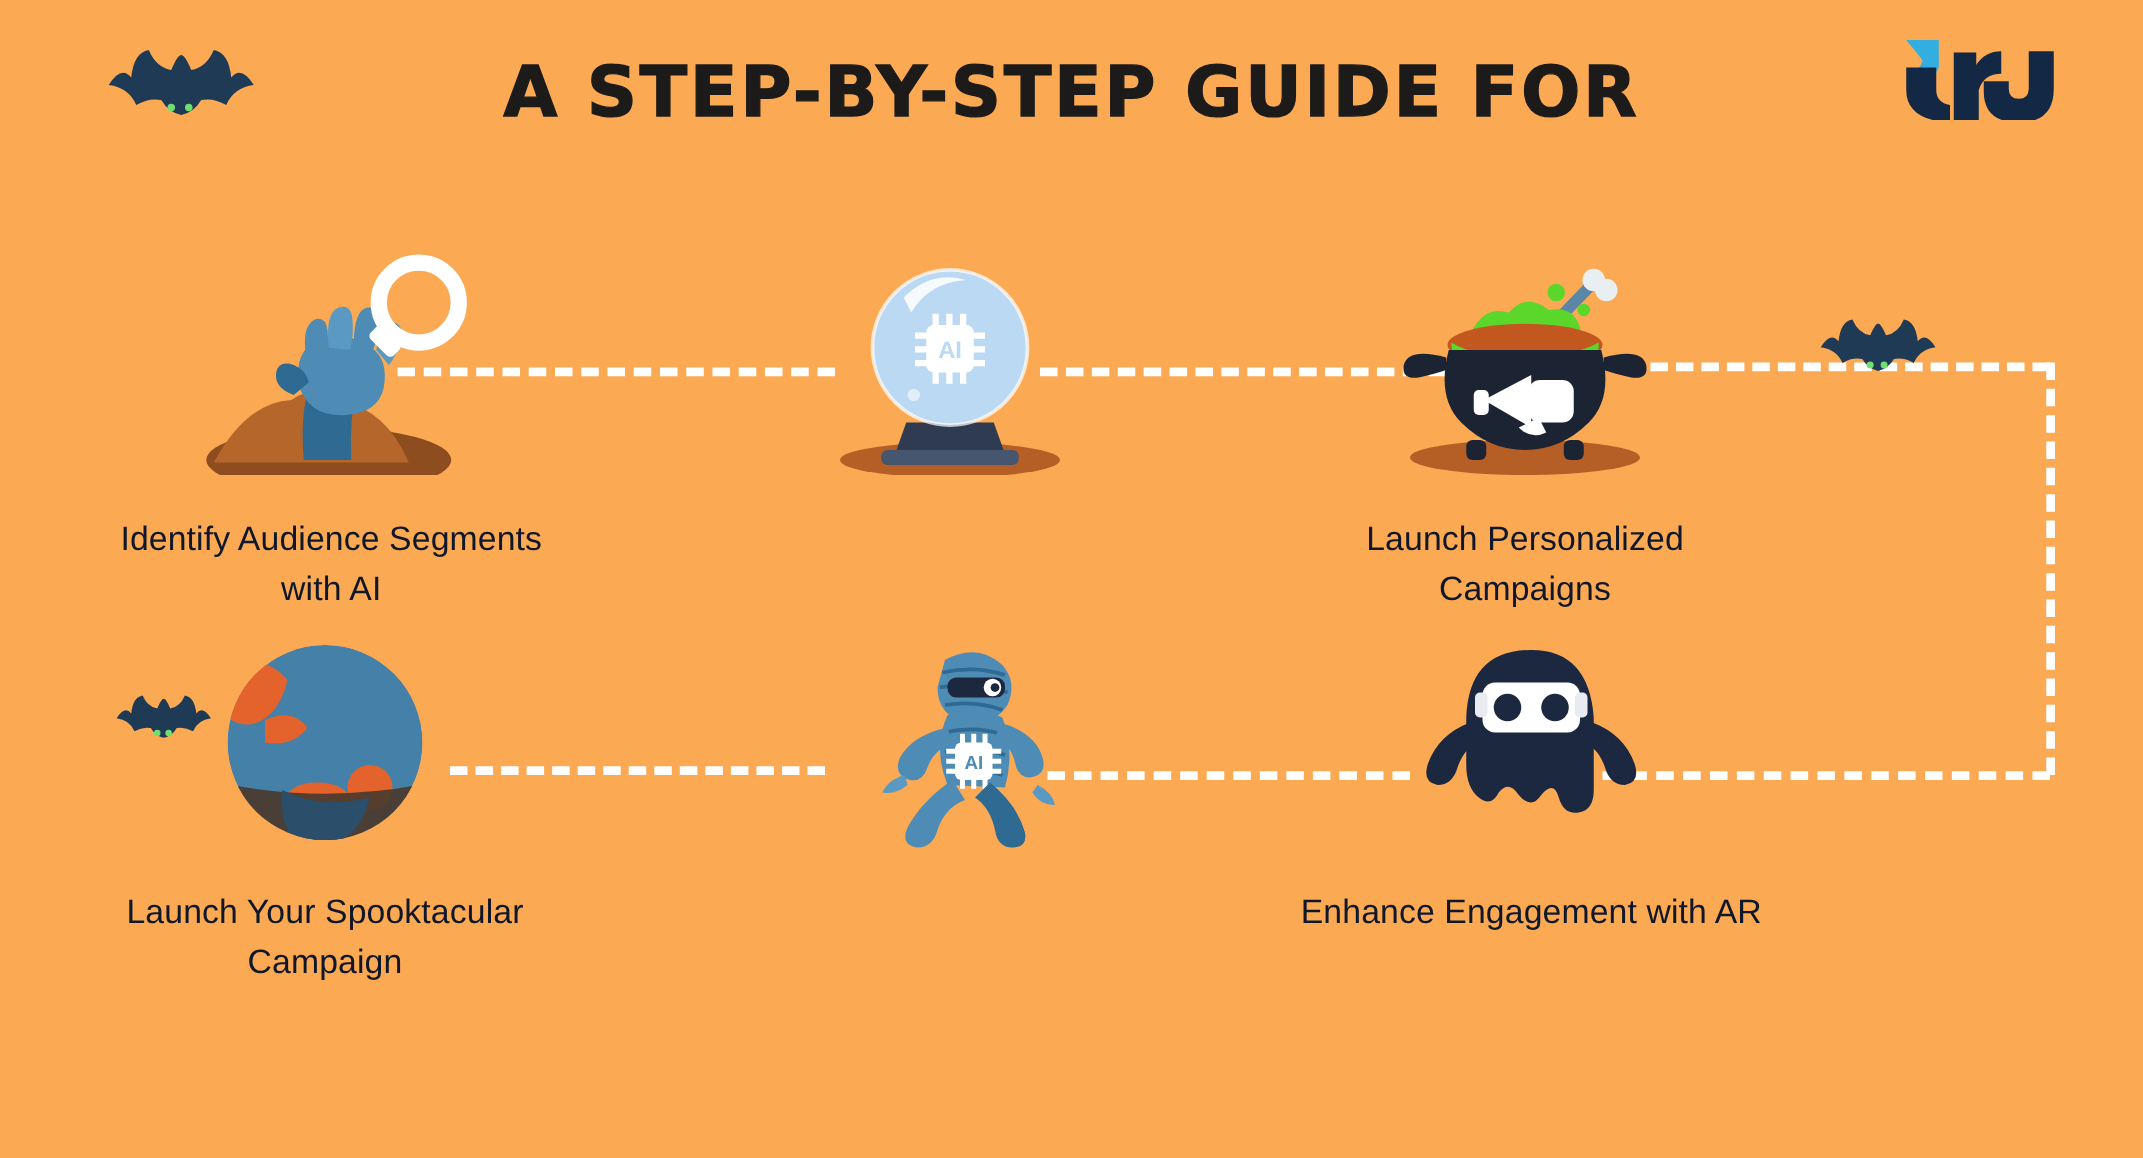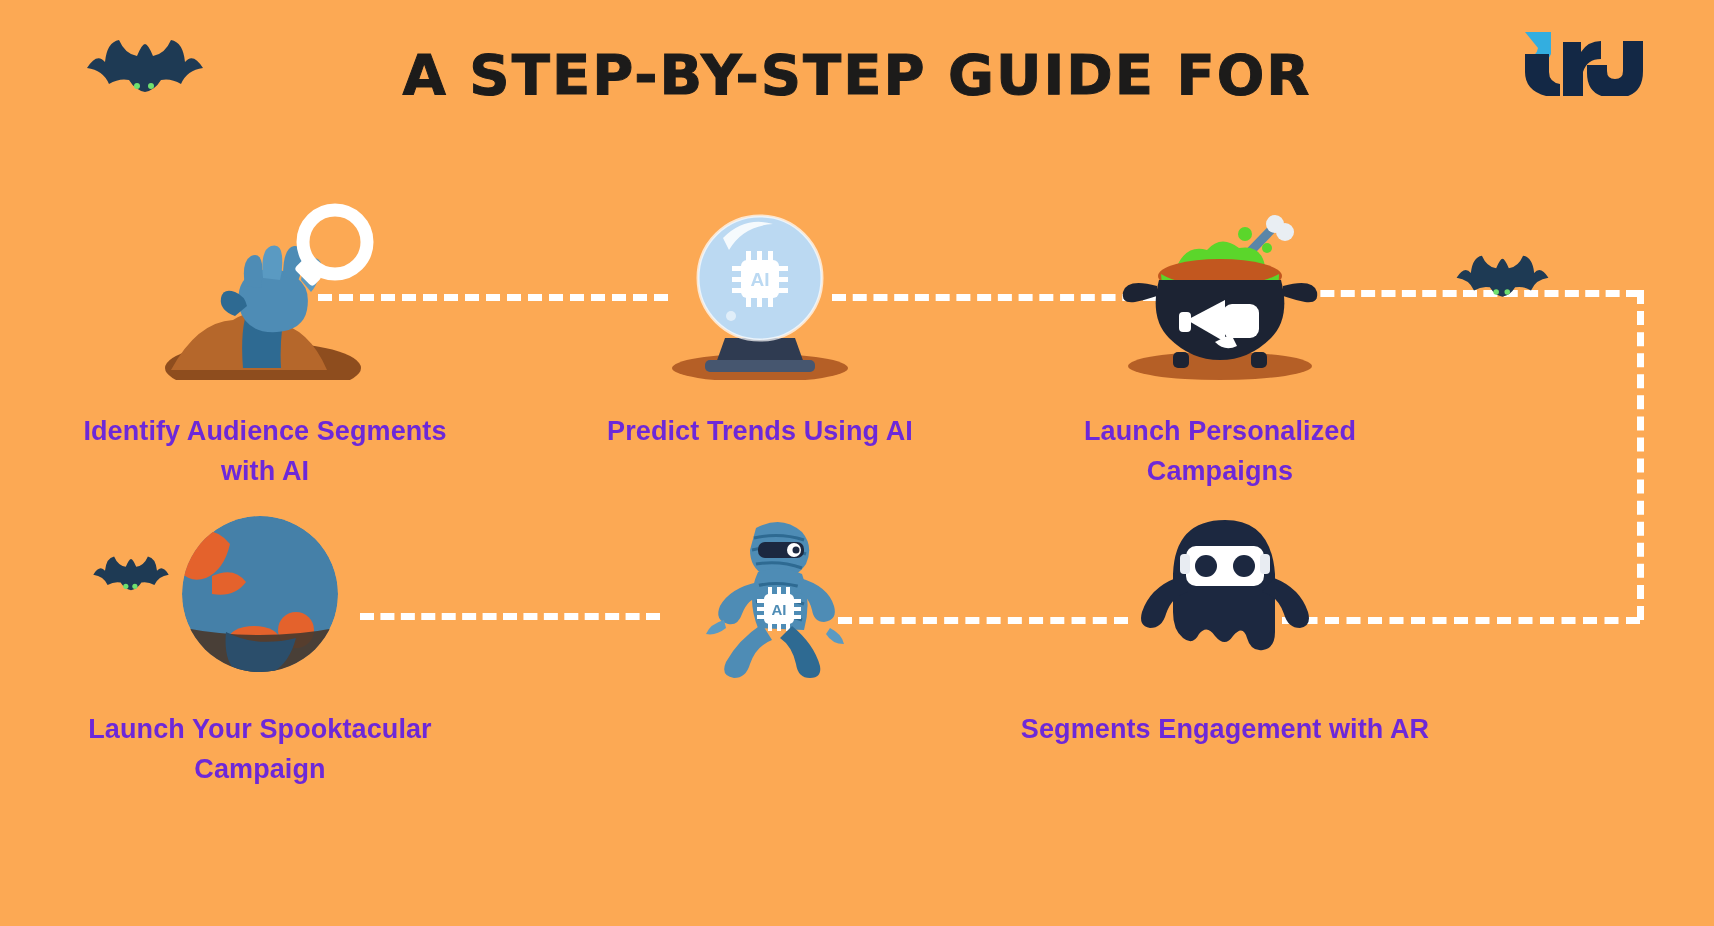--- a/index.html
+++ b/index.html
@@ -37,23 +37,23 @@
   }
   .dash-v {
     position:absolute; width:0;
     border-left:7px dashed #FFFFFF;
   }
 
   
   .step { position:absolute; text-align:center; }
   .step .art { position:relative; margin:0 auto; }
   .step .label {
-    color:#6d28d9;
+    color:#0f172a;
     font-size:27px;
-    font-weight:bold;
+    font-weight:normal;
     line-height:1.48;
     letter-spacing:.1px;
   }
 
   .bat { position:absolute; }
 </style>
 </head>
 <body>
 
 <div class="stage">
@@ -164,21 +164,20 @@
           <rect x="87" y="66" width="10" height="5"></rect>
             <rect x="87" y="77" width="10" height="5"></rect>
           <rect x="87" y="88" width="10" height="5"></rect>
           <rect x="133" y="66" width="10" height="5"></rect>
             <rect x="133" y="77" width="10" height="5"></rect>
           <rect x="133" y="88" width="10" height="5"></rect>
         </g>
         <text x="115" y="86" font-family="Liberation Sans, sans-serif" font-size="19" font-weight="bold" fill="#BBD9F2" text-anchor="middle">AI</text>
       </svg>
     </div>
-    <div class="label" style="margin-top:32px;">Predict Trends Using AI</div>
   </div>
 
   <div class="step" style="left:1040px; top:200px; width:360px;">
     <div class="art" style="width:250px; height:180px;">
       <svg width="250" height="180" viewBox="0 0 250 180">
         <ellipse cx="125" cy="166" rx="92" ry="14" fill="#A8521E" opacity=".85"></ellipse>
 
         <g stroke="#5A86A8" stroke-width="9" stroke-linecap="round">
           <line x1="122" y1="86" x2="176" y2="30"></line>
         </g>
@@ -300,16 +299,16 @@
 
         <g>
           <rect x="66" y="34" width="78" height="40" rx="10" fill="#FFFFFF"></rect>
           <circle cx="86" cy="54" r="11" fill="#1C2840"></circle>
           <circle cx="124" cy="54" r="11" fill="#1C2840"></circle>
           <rect x="60" y="42" width="10" height="20" rx="4" fill="#E8ECF2"></rect>
           <rect x="140" y="42" width="10" height="20" rx="4" fill="#E8ECF2"></rect>
         </g>
       </svg>
     </div>
-    <div class="label" style="margin-top:30px;">Segments Engagement with AR</div>
+    <div class="label" style="margin-top:30px;">Enhance Engagement with AR</div>
   </div>
 
 </div>
 
 </body></html>

